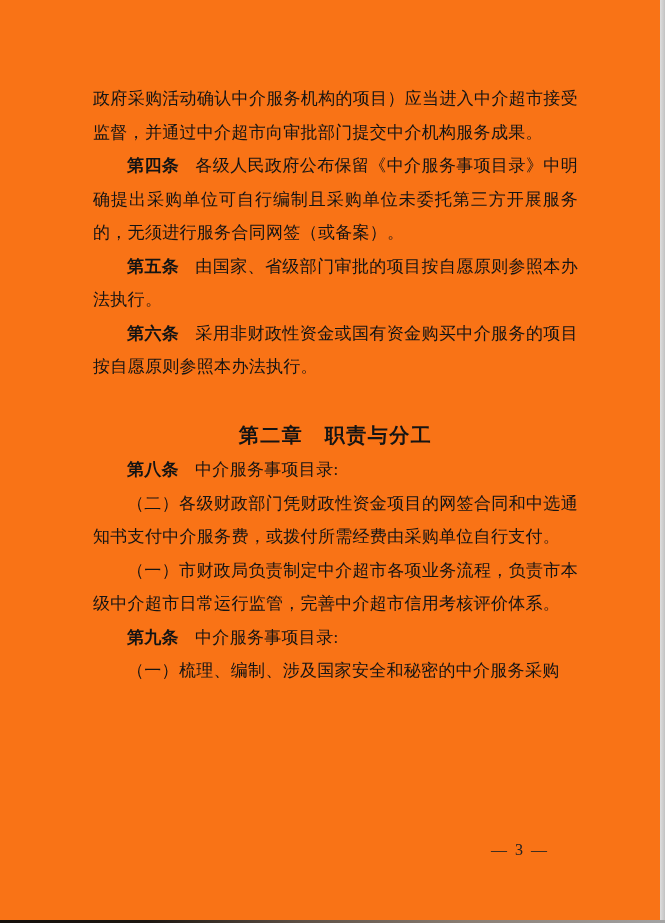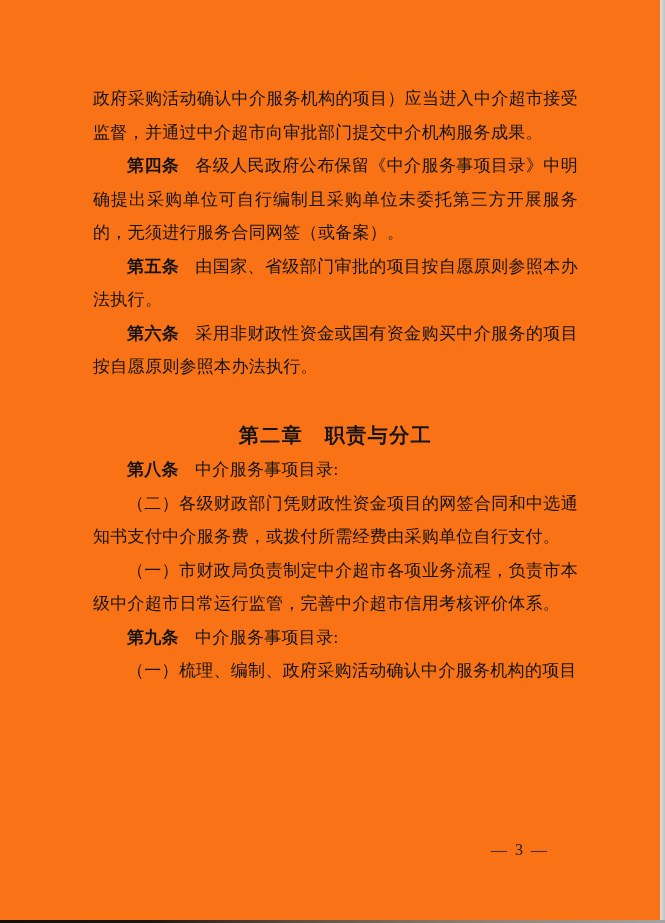--- a/index.html
+++ b/index.html
@@ -84,21 +84,21 @@
     <h2 class="chapter">第二章　职责与分工</h2>
 
     <p class="para indent"><span class="term">第八条</span><span>中介服务事项目录:</span></p>
 
     <p class="para indent"><span>（二）各级财政部门凭财政性资金项目的网签合同和中选通知书支付中介服务费，或拨付所需经费由采购单位自行支付。</span></p>
 
     <p class="para indent"><span>（一）市财政局负责制定中介超市各项业务流程，负责市本级中介超市日常运行监管，完善中介超市信用考核评价体系。</span></p>
 
     <p class="para indent"><span class="term">第九条</span><span>中介服务事项目录:</span></p>
 
-    <p class="para indent"><span>（一）梳理、编制、政府采购活动确认中介服务机构的项目</span></p>
+    <p class="para indent"><span>（一）梳理、编制、涉及国家安全和秘密的中介服务采购</span></p>
 
   </div>
 
   <div class="pagenum">— 3 —</div>
 
   <div class="edge-right"></div>
   <div class="edge-bottom"></div>
 </div>
 
 </body></html>

